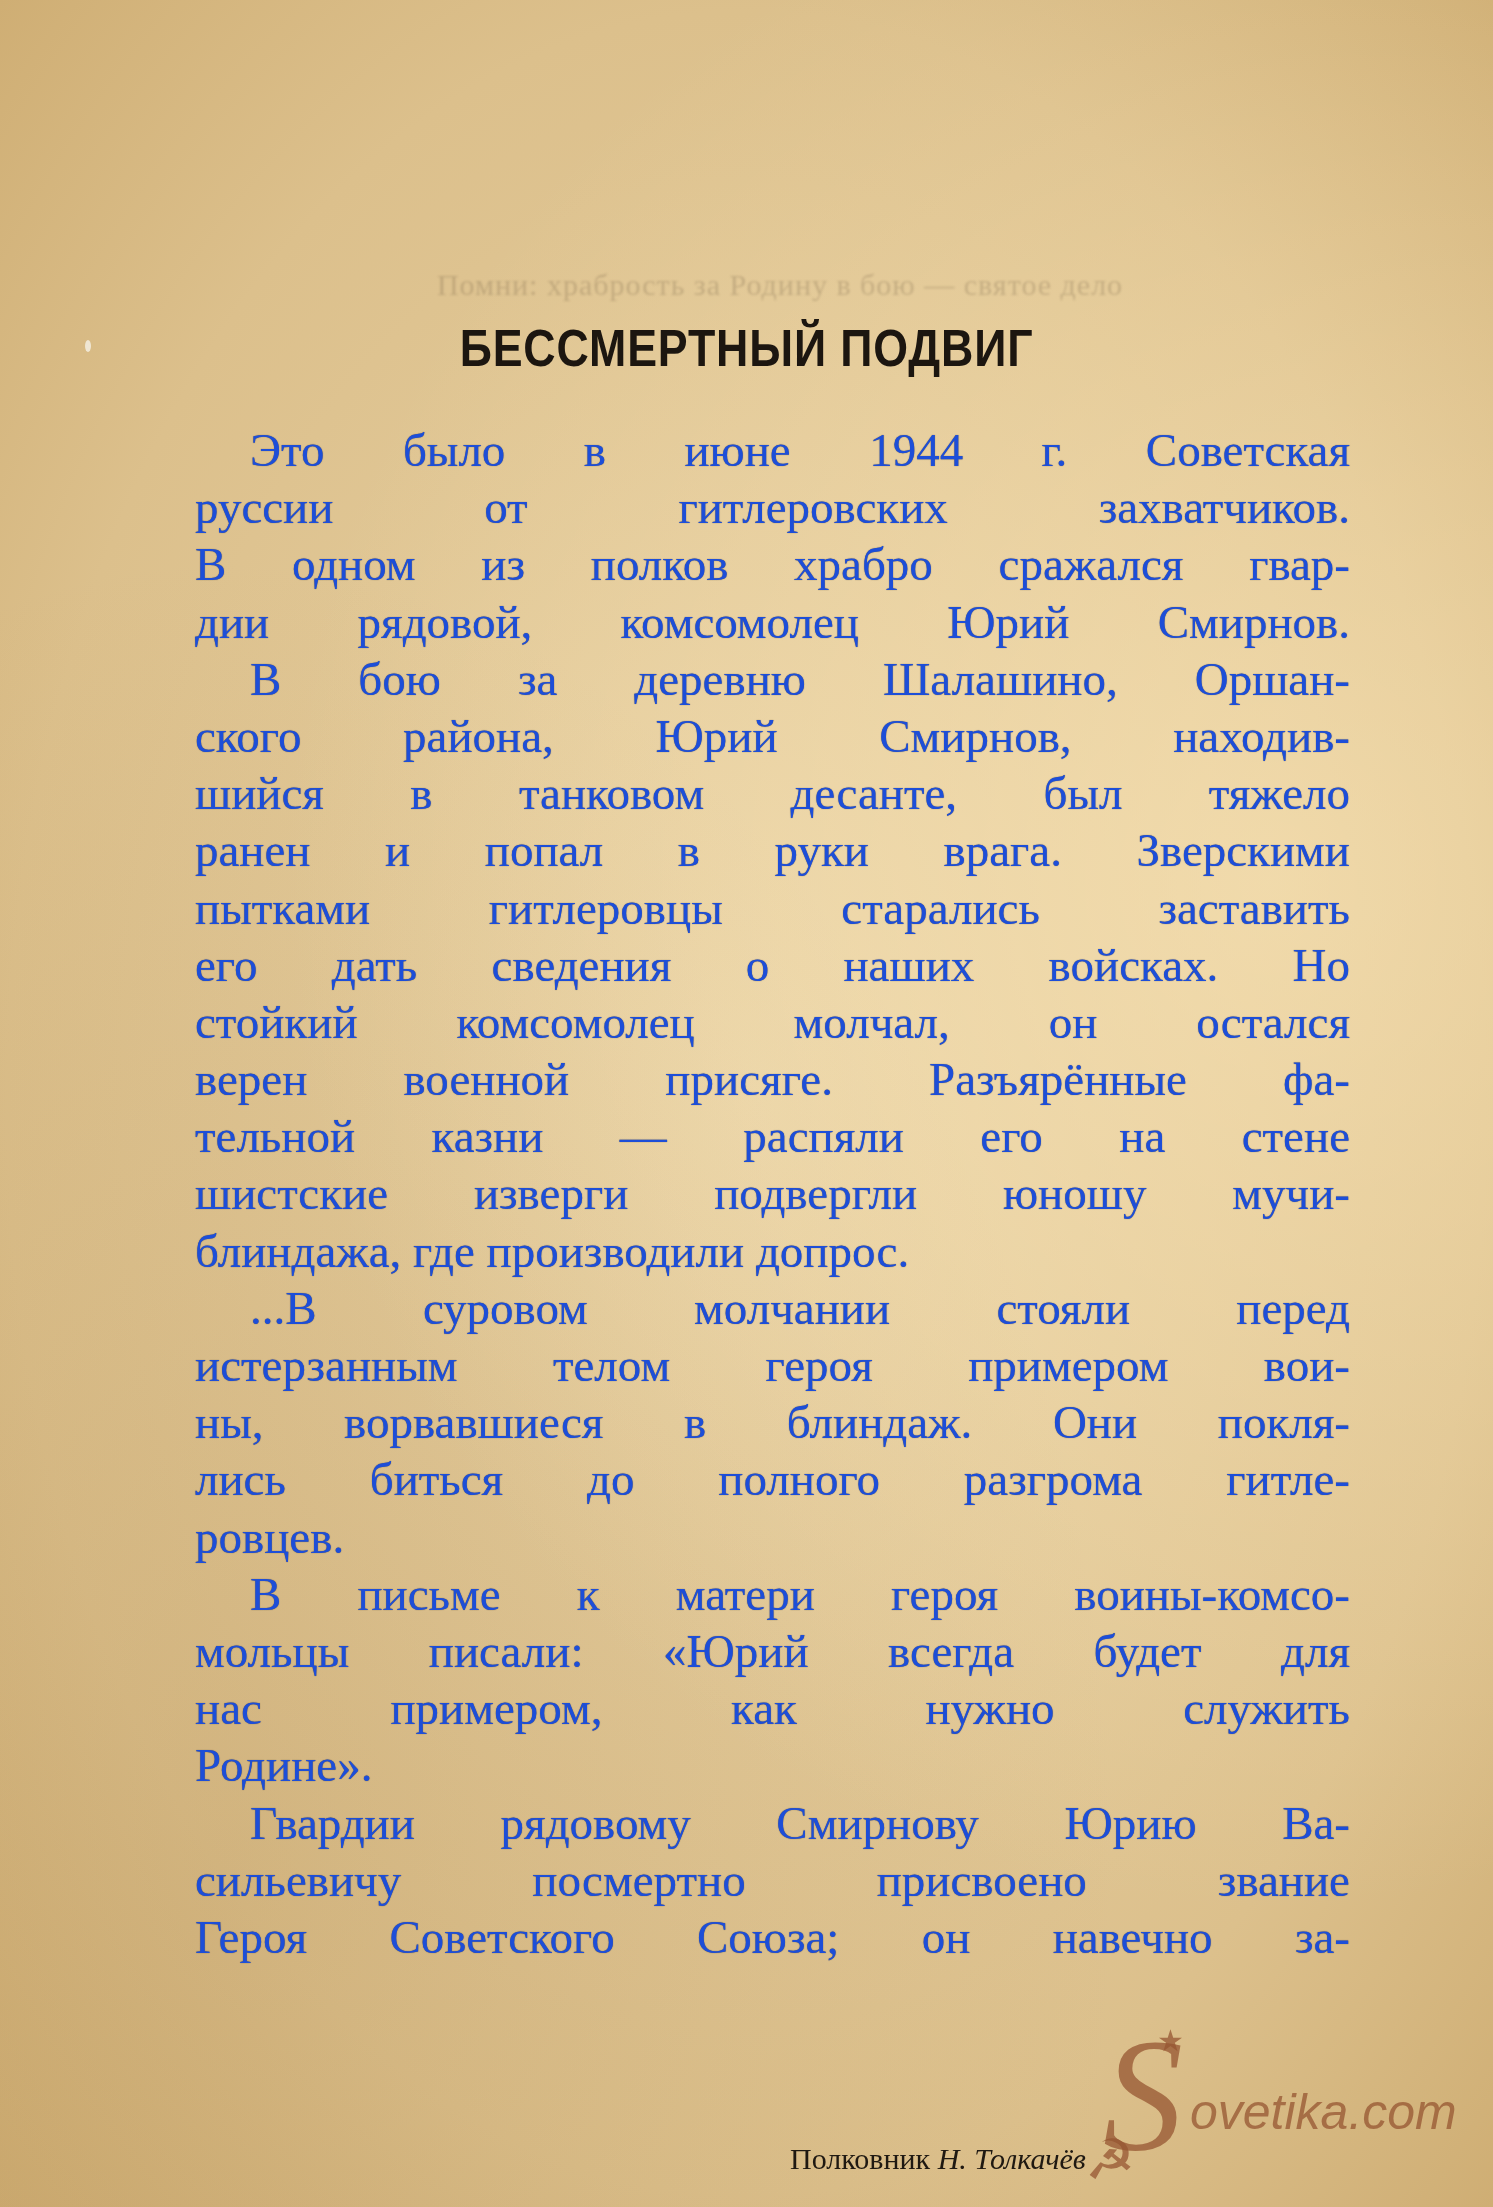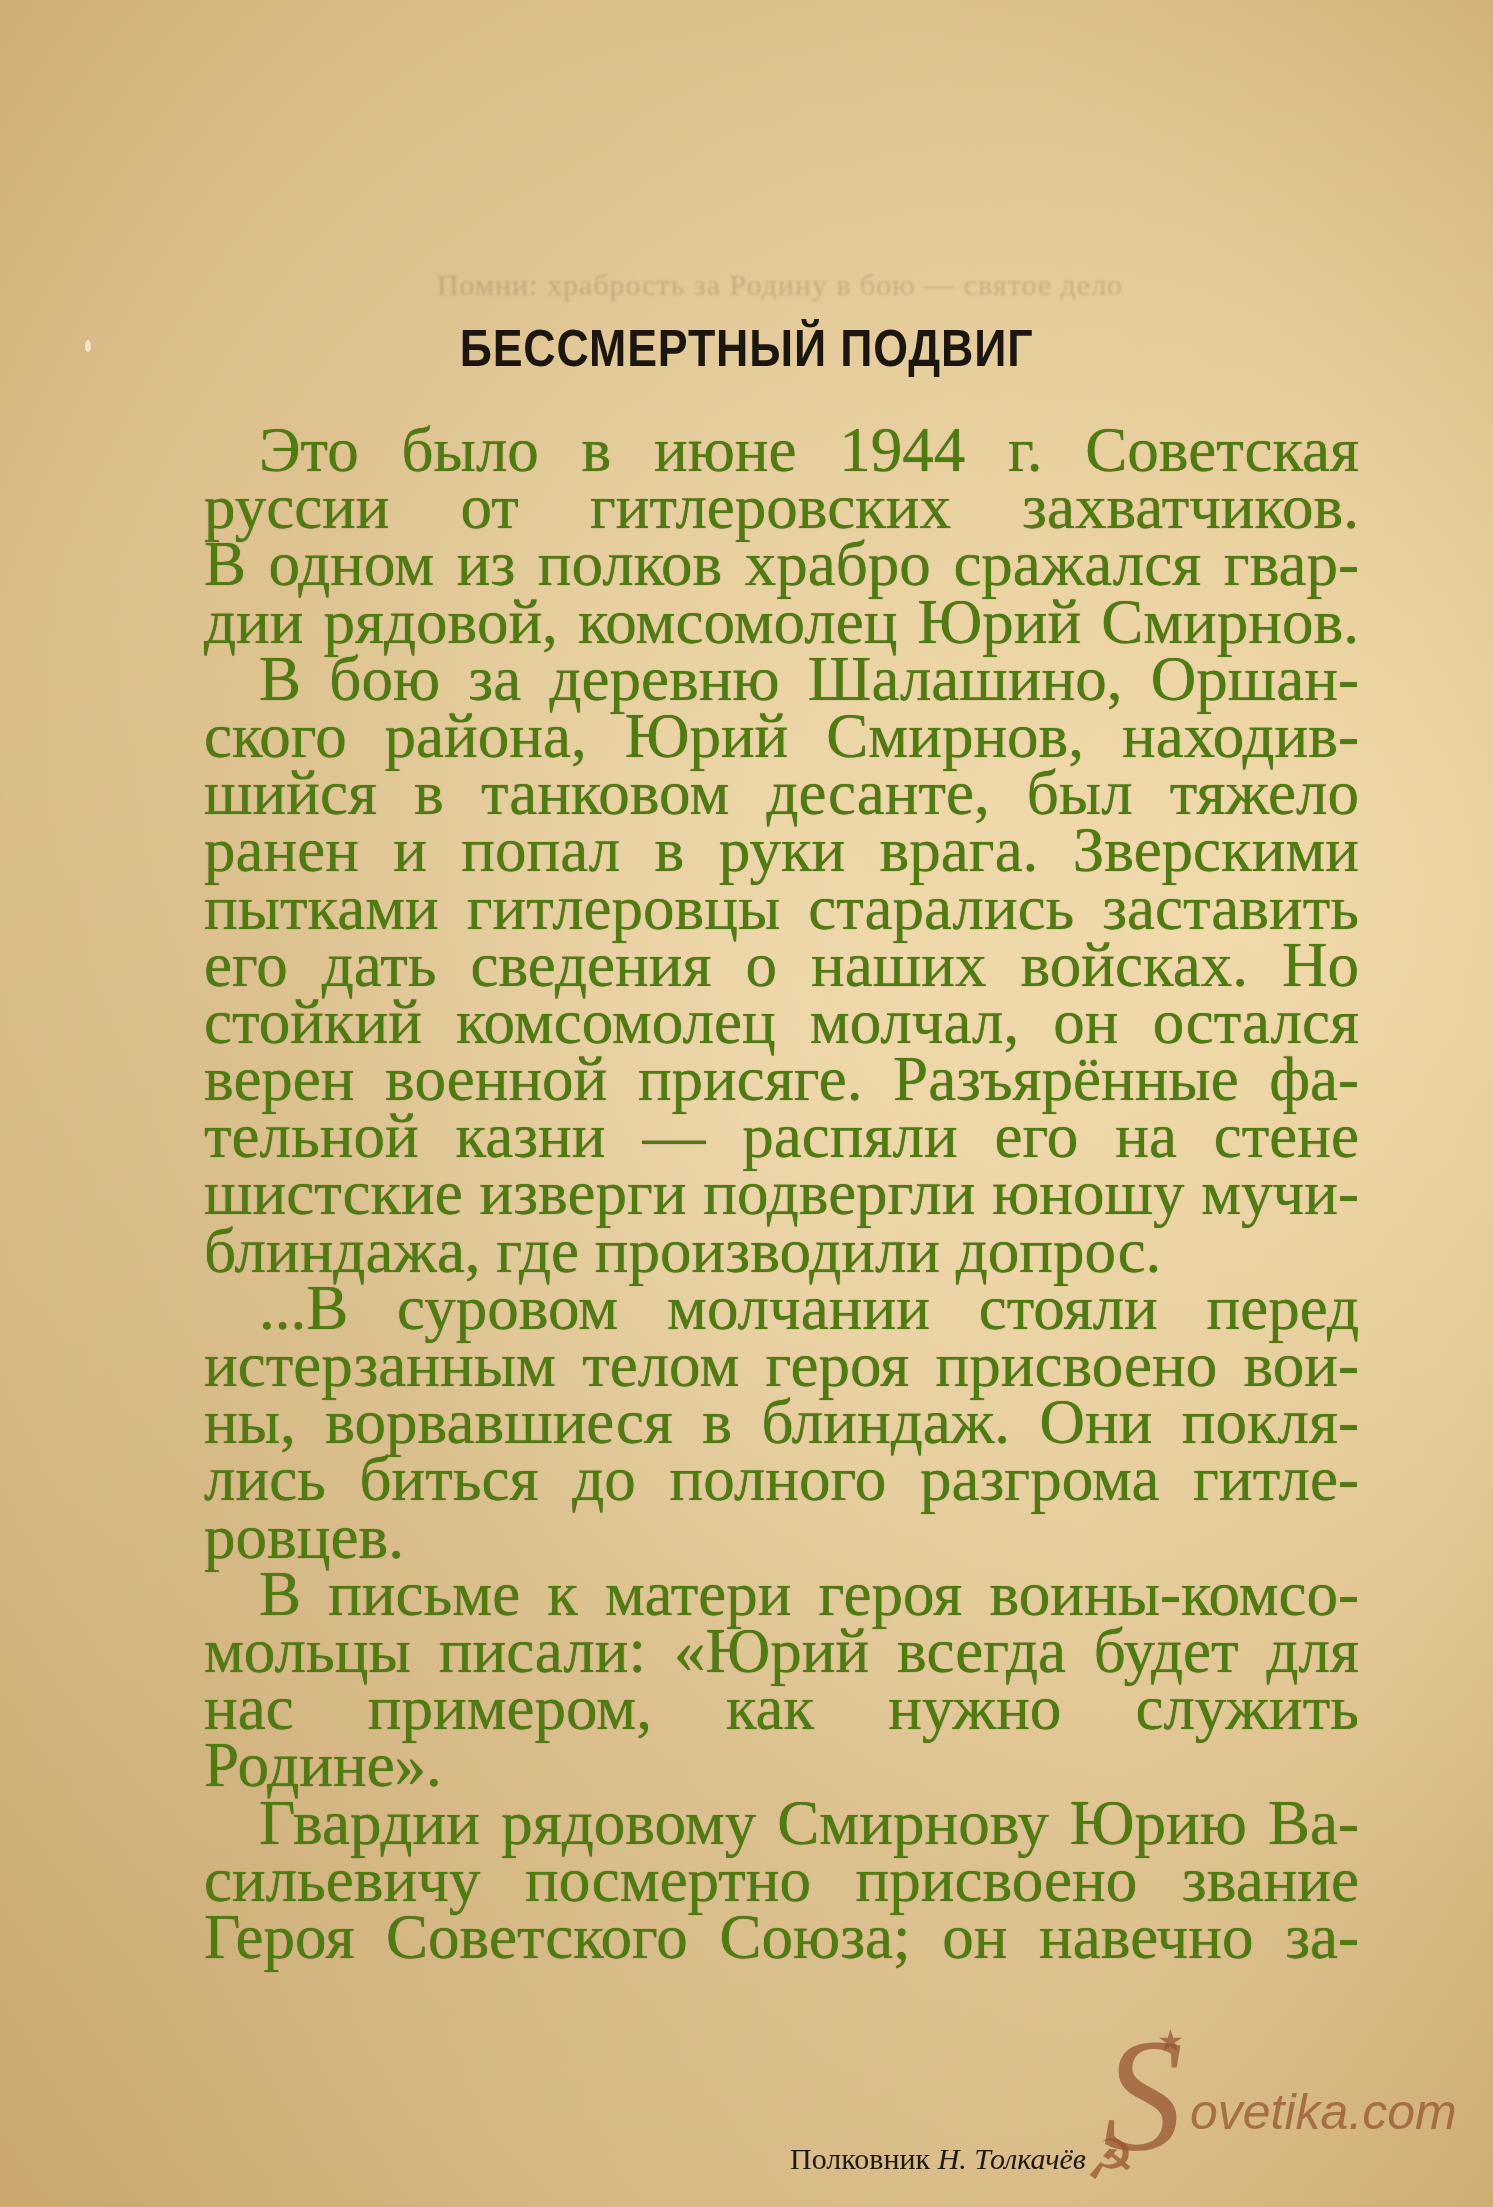--- a/index.html
+++ b/index.html
@@ -16,22 +16,22 @@
       font-family: "Liberation Serif", serif; font-size: 30px; color: rgba(60,45,25,0.18);
       text-align: center; letter-spacing: 1px; filter: blur(1.2px);
     }
     .title {
       position: absolute; left: 0; right: 0; top: 318px; text-align: center;
       font-family: "Liberation Sans", sans-serif; font-weight: bold; font-size: 52px;
       color: #1c1610; letter-spacing: 1px; transform: scaleX(0.86);
     }
     .body-text {
       position: absolute; left: 195px; top: 422px; width: 1155px;
-      font-family: "Liberation Serif", serif; font-size: 63px; line-height: 57.2px;
-      color: #4d7c0f; text-shadow: 0 0 1px rgba(30,20,10,0.6); margin-left: 9px;
+      font-family: "Liberation Serif", serif; font-size: 47px; line-height: 57.2px;
+      color: #1d4ed8; text-shadow: 0 0 1px rgba(30,20,10,0.6);
     }
     .line { display: block; text-align: justify; text-align-last: justify; white-space: nowrap; height: 57.2px; }
     .line.last { text-align-last: left; }
     .line.indent { padding-left: 55px; }
     .signature {
       position: absolute; left: 790px; top: 2142px;
       font-family: "Liberation Serif", serif; font-size: 30px; color: #1f1912;
     }
     .signature .initials { font-style: italic; }
     .watermark {
@@ -70,21 +70,21 @@
     <span class="line">шийся в танковом десанте, был тяжело</span>
     <span class="line">ранен и попал в руки врага. Зверскими</span>
     <span class="line">пытками гитлеровцы старались заставить</span>
     <span class="line">его дать сведения о наших войсках. Но</span>
     <span class="line">стойкий комсомолец молчал, он остался</span>
     <span class="line">верен военной присяге. Разъярённые фа-</span>
     <span class="line">тельной казни — распяли его на стене</span>
     <span class="line">шистские изверги подвергли юношу мучи-</span>
     <span class="line last">блиндажа, где производили допрос.</span>
     <span class="line indent">...В суровом молчании стояли перед</span>
-    <span class="line">истерзанным телом героя присвоено вои-</span>
+    <span class="line">истерзанным телом героя примером вои-</span>
     <span class="line">ны, ворвавшиеся в блиндаж. Они покля-</span>
     <span class="line">лись биться до полного разгрома гитле-</span>
     <span class="line last">ровцев.</span>
     <span class="line indent">В письме к матери героя воины-комсо-</span>
     <span class="line">мольцы писали: «Юрий всегда будет для</span>
     <span class="line">нас примером, как нужно служить</span>
     <span class="line last">Родине».</span>
     <span class="line indent">Гвардии рядовому Смирнову Юрию Ва-</span>
     <span class="line">сильевичу посмертно присвоено звание</span>
     <span class="line">Героя Советского Союза; он навечно за-</span>

